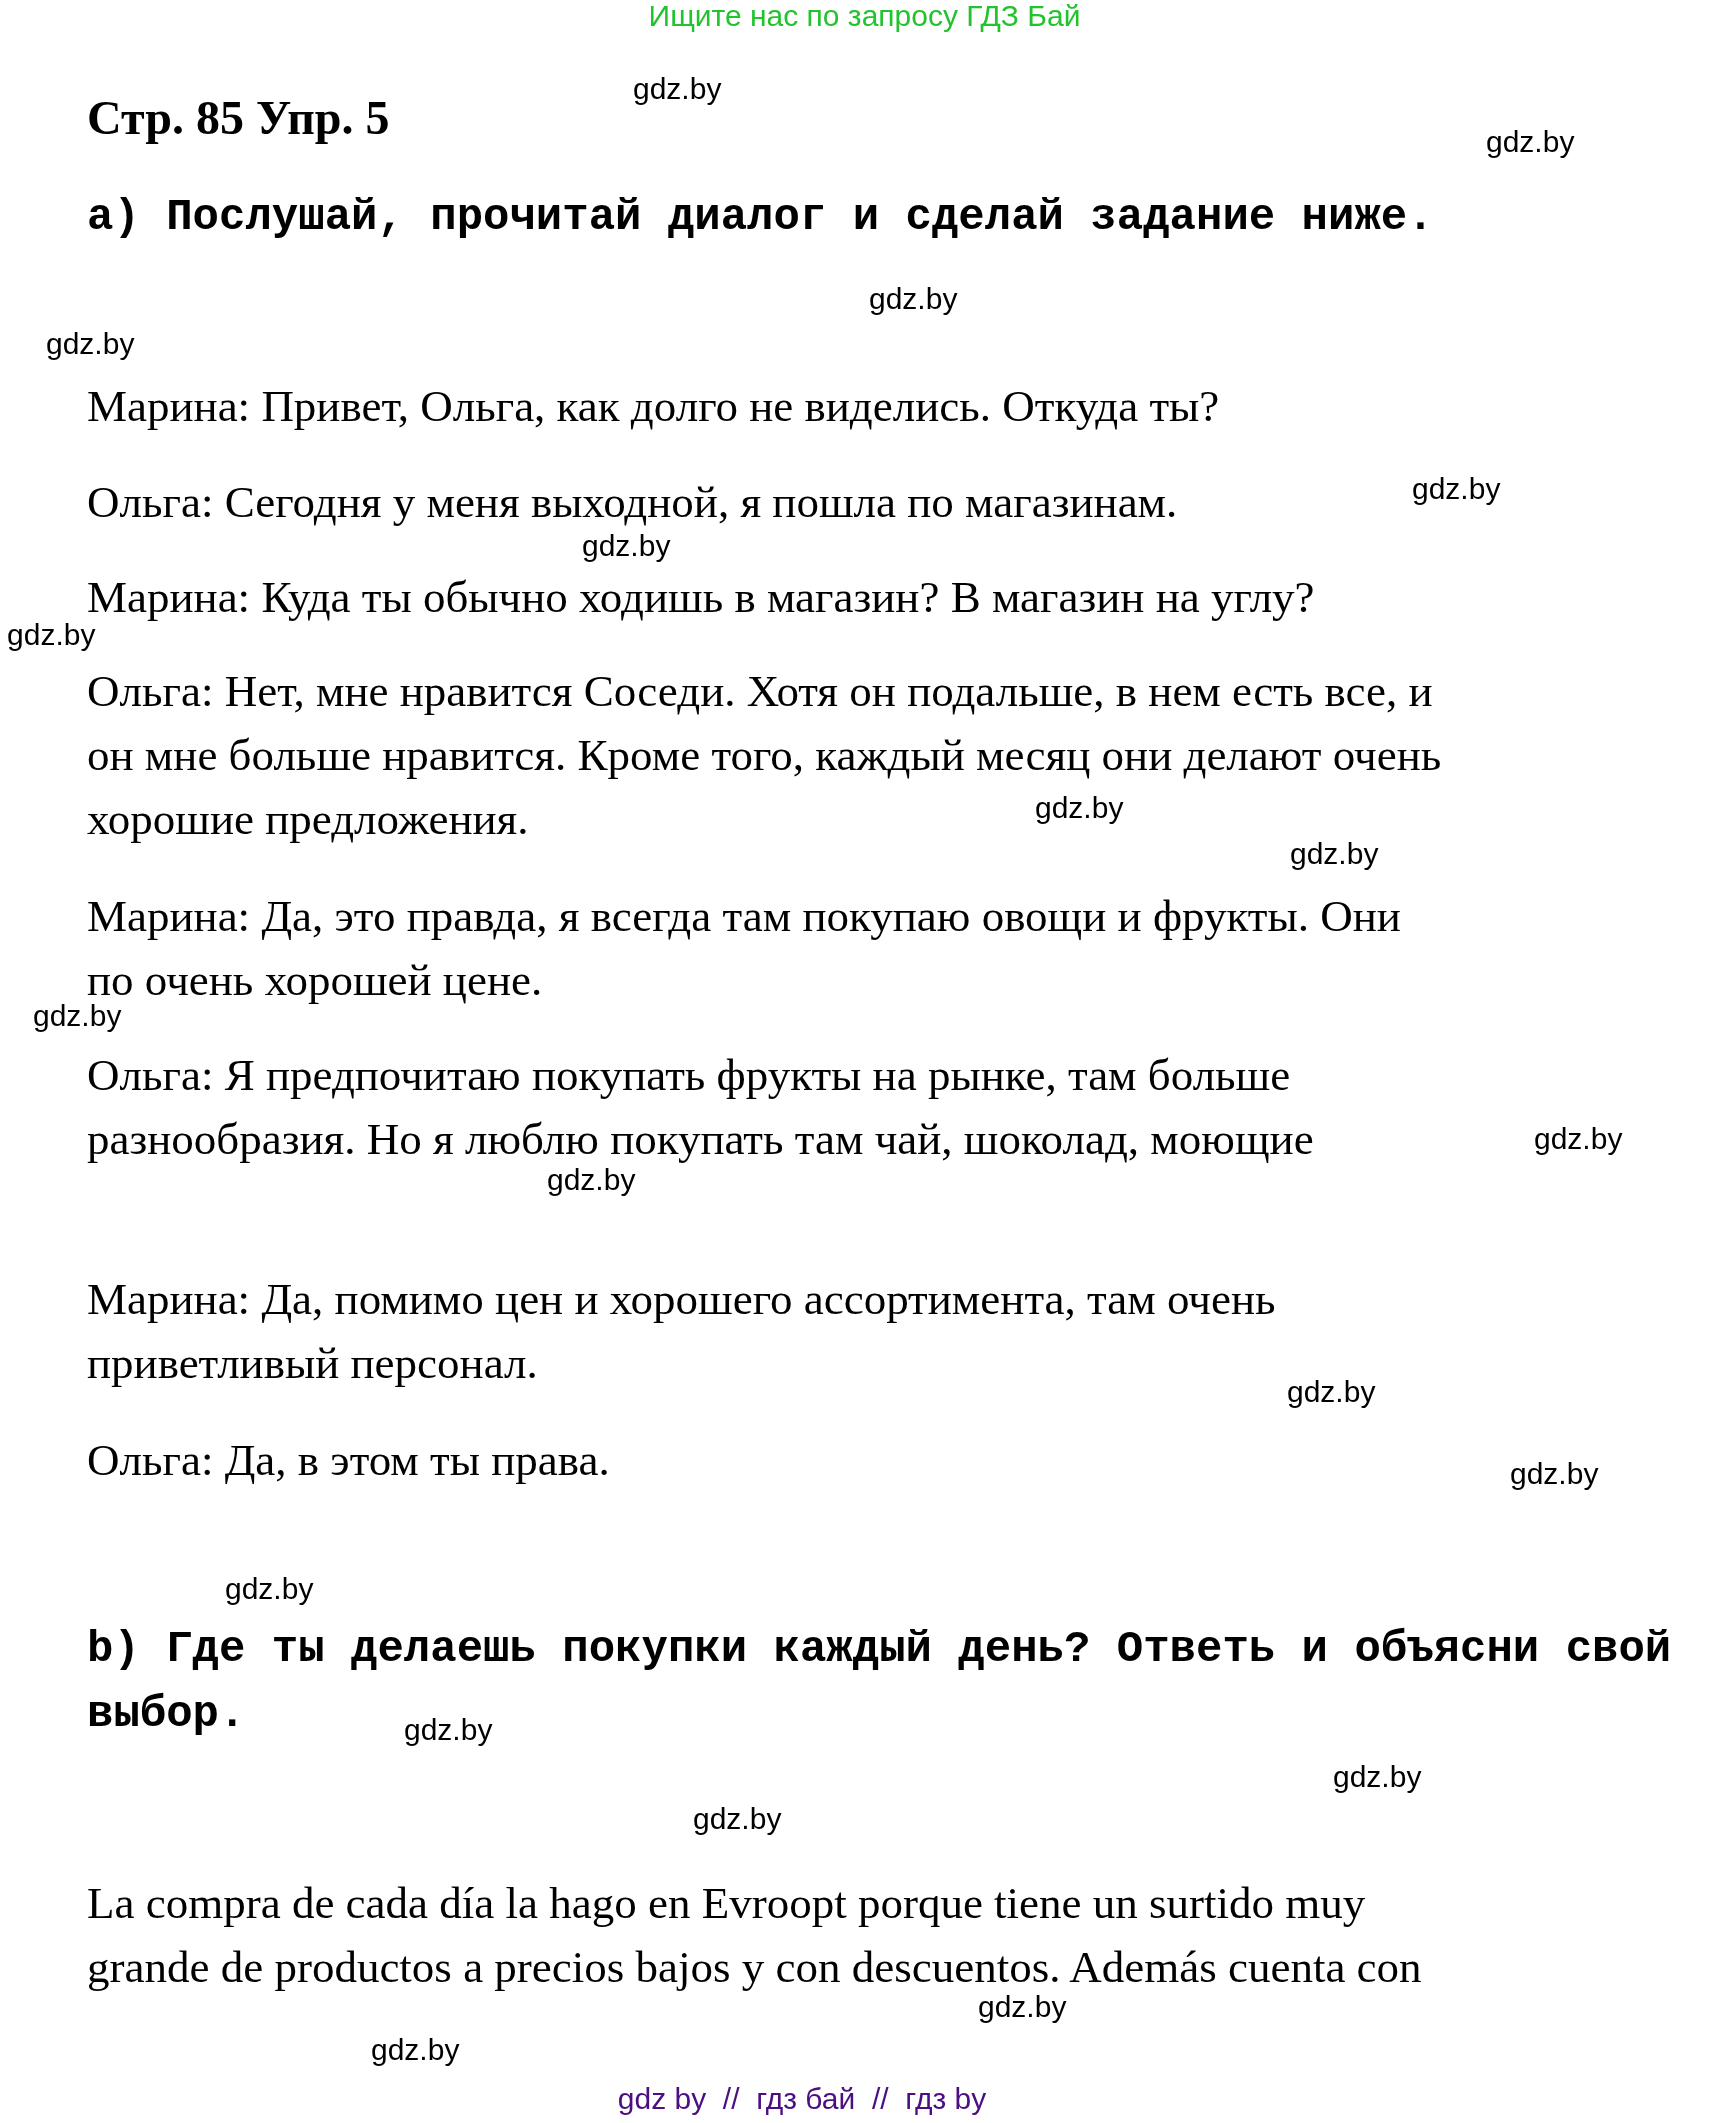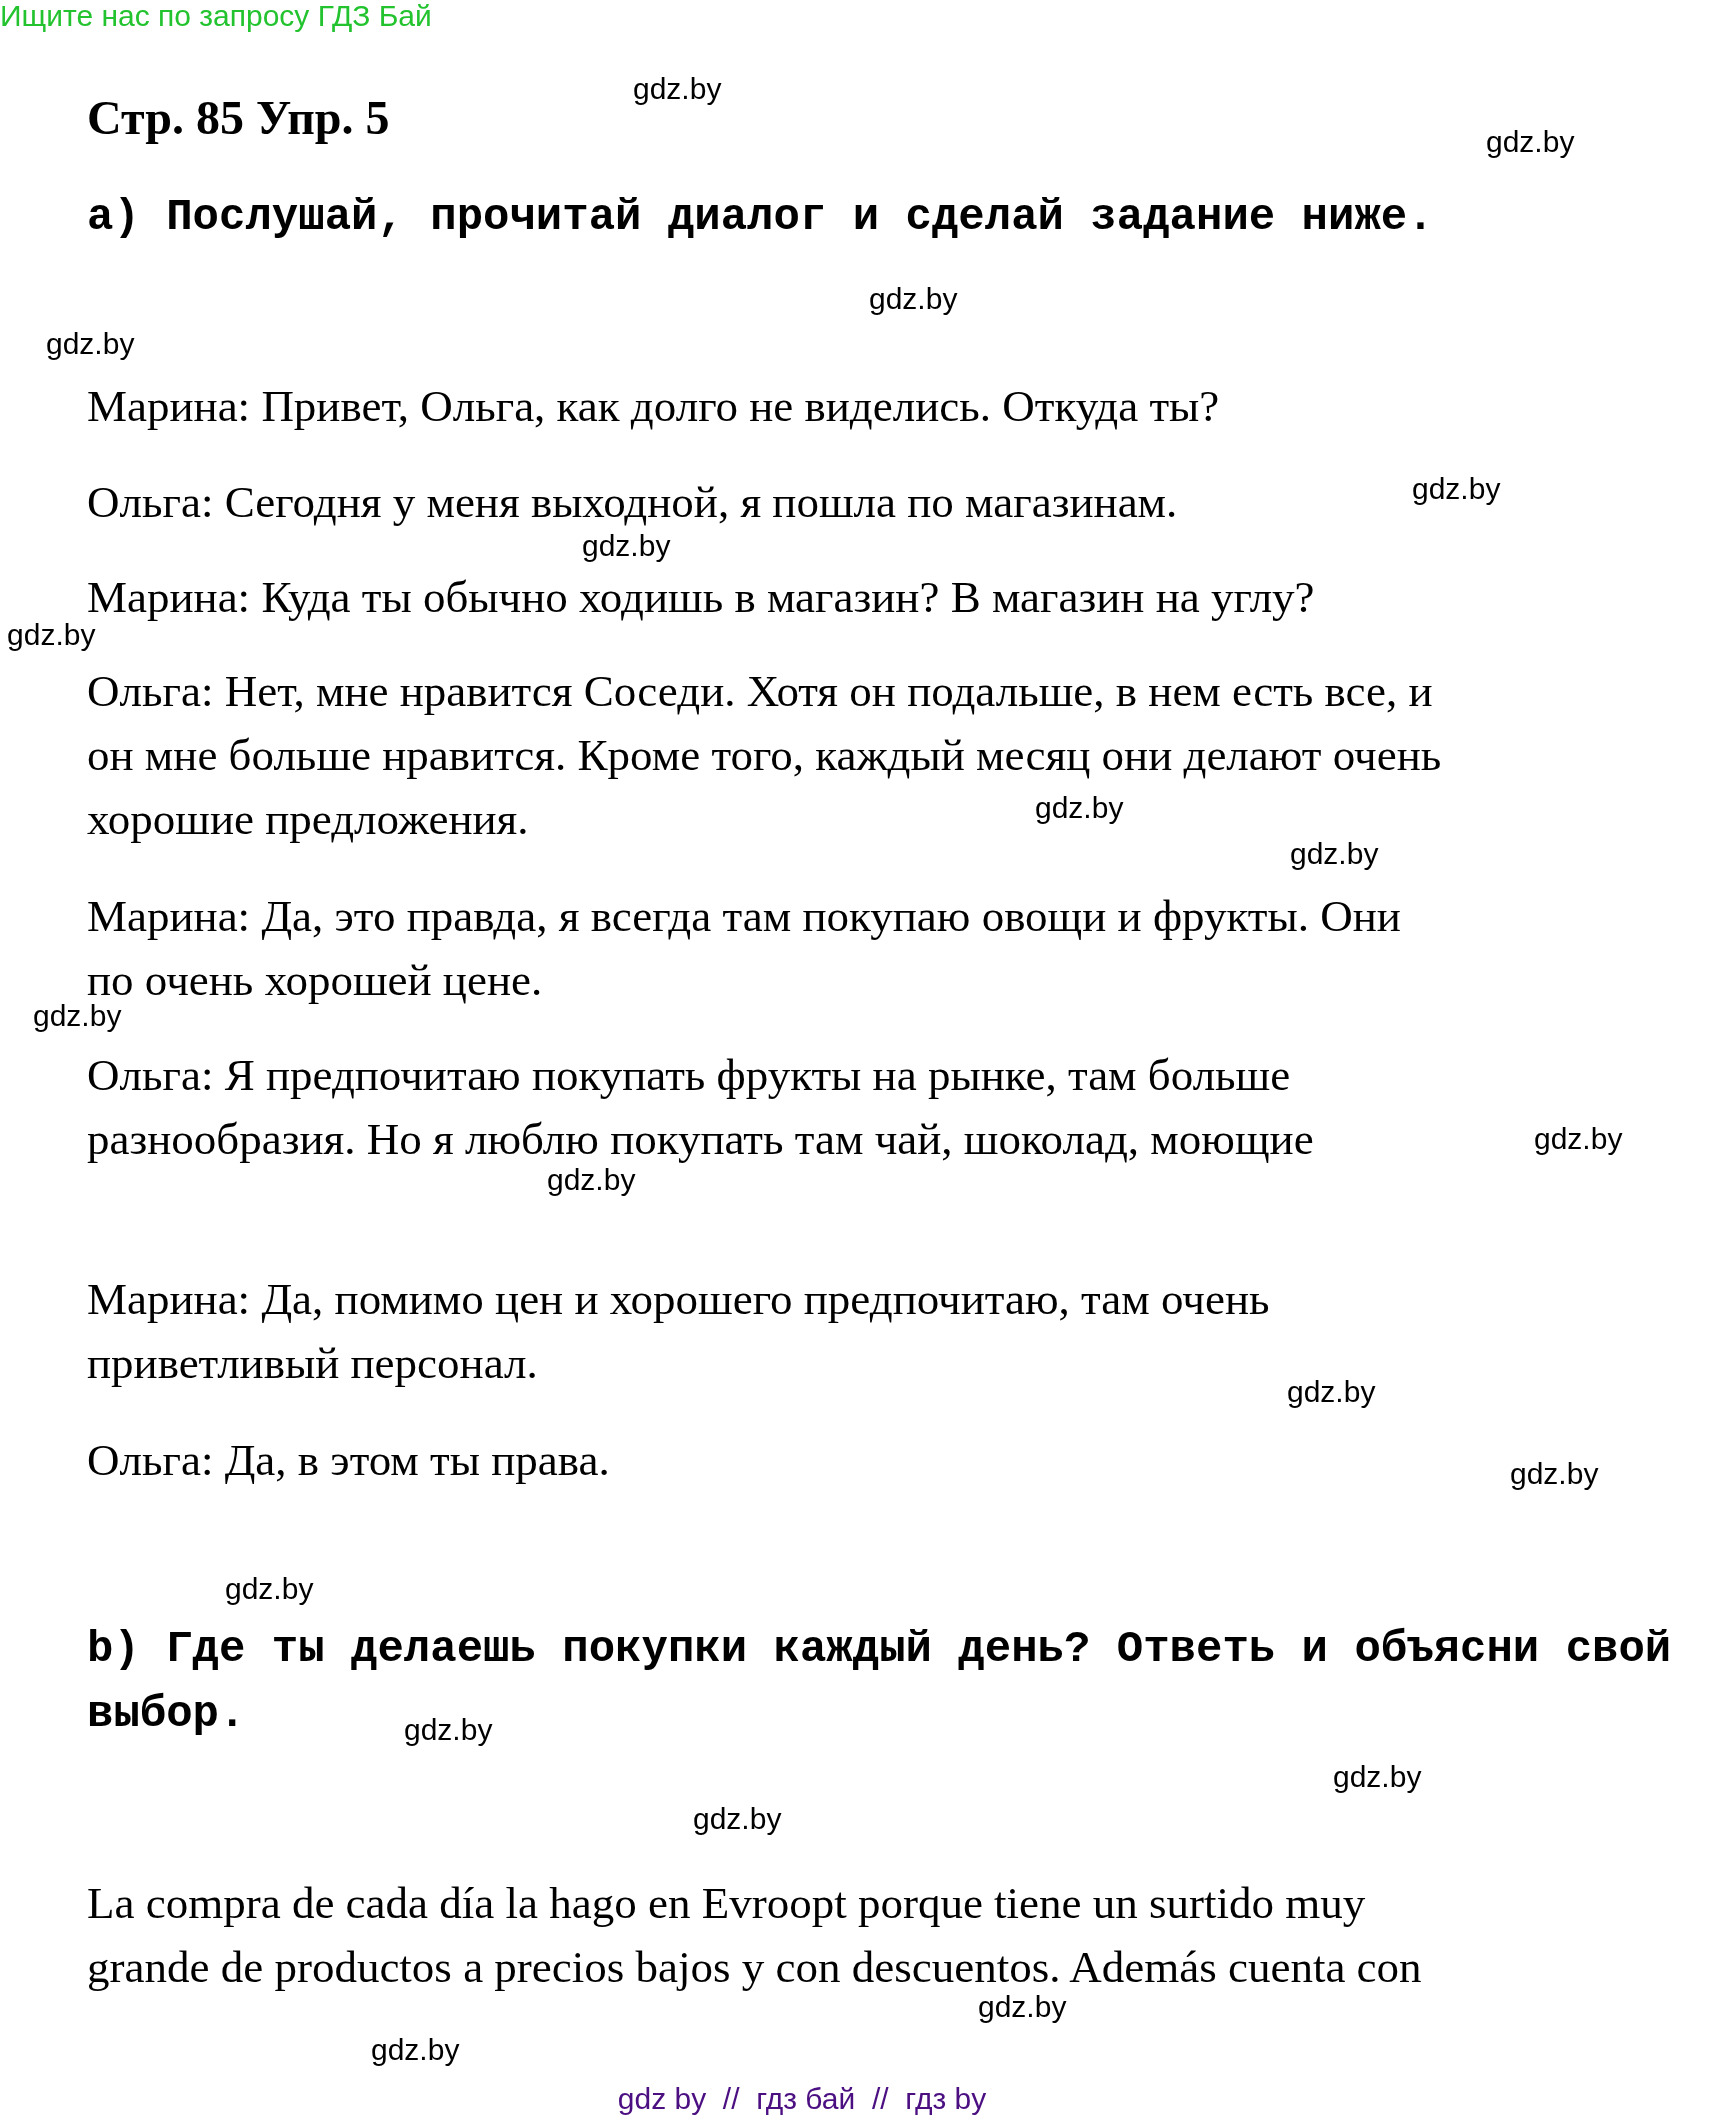--- a/index.html
+++ b/index.html
@@ -1,17 +1,17 @@
 <!DOCTYPE html>
 <html style="font-size:14.3px"><head>
 <meta charset="utf-8">
 <style>
   html, body { margin:0; padding:0; background:#ffffff; }
   body { width:1729px; height:2124px; position:relative; overflow:hidden; }
-  .banner-top { position:absolute; top:0; left:0; width:1729px; 
+  .banner-top { position:absolute; top:0; left:0; width:1729px; text-align:center;
     font-family:"Liberation Sans", sans-serif; font-size:30px; line-height:32px; color:#22c32e; }
   .banner-bottom { position:absolute; top:2081px; left:0; width:1604px; text-align:center;
     font-family:"Liberation Sans", sans-serif; font-size:30px; line-height:36px; color:#4b0f82; white-space:pre; }
   .title { position:absolute; left:87px; top:89px; font-family:"Liberation Serif", serif;
     font-weight:bold; font-size:48px; line-height:57px; color:#000; }
   .heading { position:absolute; left:87px; font-family:Liberation Mono, monospace;
     font-weight:bold; font-size:44px; line-height:65px; color:#000; width:1604px; }
   .para { position:absolute; left:87px; font-family:"Liberation Serif", serif;
     font-size:45px; line-height:64px; color:#000; width:1622px; }
   .wm { position:absolute; font-family:"Liberation Sans", sans-serif; font-size:30px;
@@ -35,21 +35,21 @@
 </div>
 <div class="para" style="top:884px;">
   <div>Марина: Да, это правда, я всегда там покупаю овощи и фрукты. Они</div>
   <div>по очень хорошей цене.</div>
 </div>
 <div class="para" style="top:1043px;">
   <div>Ольга: Я предпочитаю покупать фрукты на рынке, там больше</div>
   <div>разнообразия. Но я люблю покупать там чай, шоколад, моющие</div>
 </div>
 <div class="para" style="top:1267px;">
-  <div>Марина: Да, помимо цен и хорошего предпочитаю, там очень</div>
+  <div>Марина: Да, помимо цен и хорошего ассортимента, там очень</div>
   <div>приветливый персонал.</div>
 </div>
 <div class="para" style="top:1428px;"><span>Ольга: Да, в этом ты права.</span></div>
 
 <div class="heading" style="top:1617px;">
   <div>b) Где ты делаешь покупки каждый день? Ответь и объясни свой</div>
   <div>выбор.</div>
 </div>
 
 <div class="para" style="top:1871px;">

